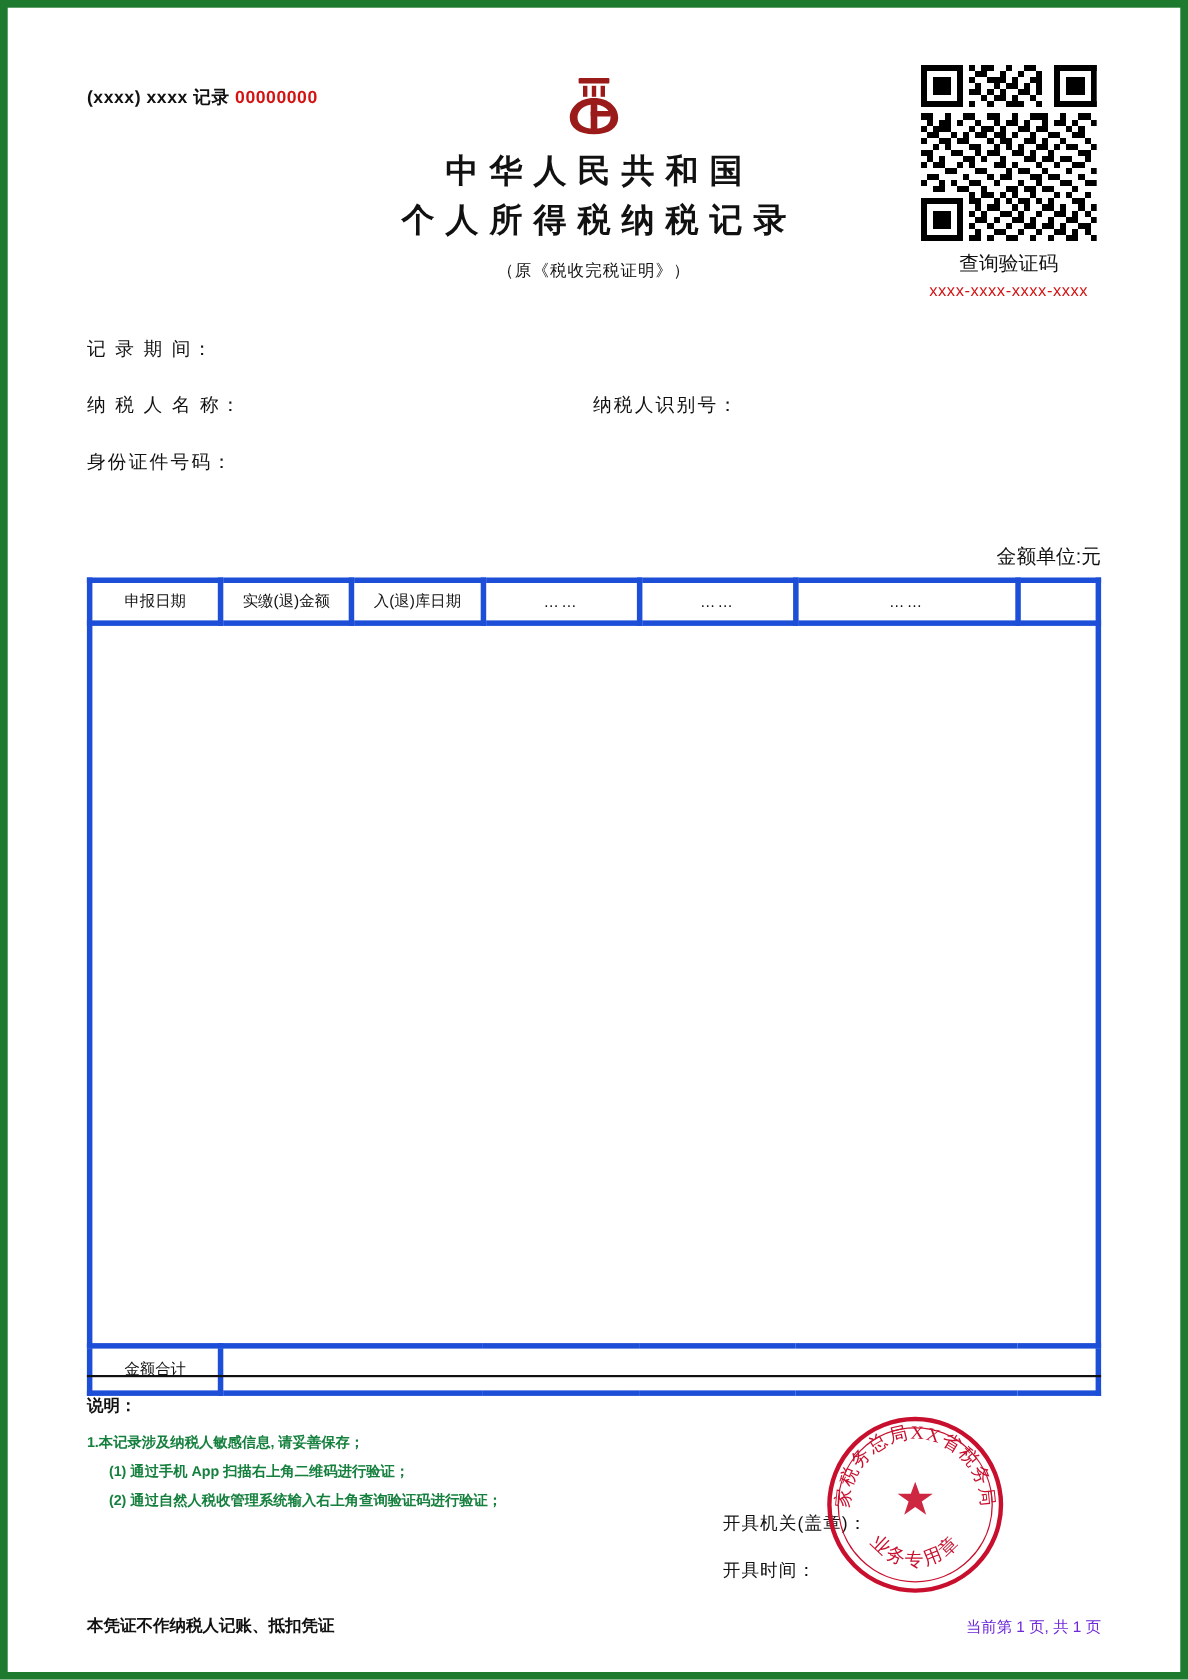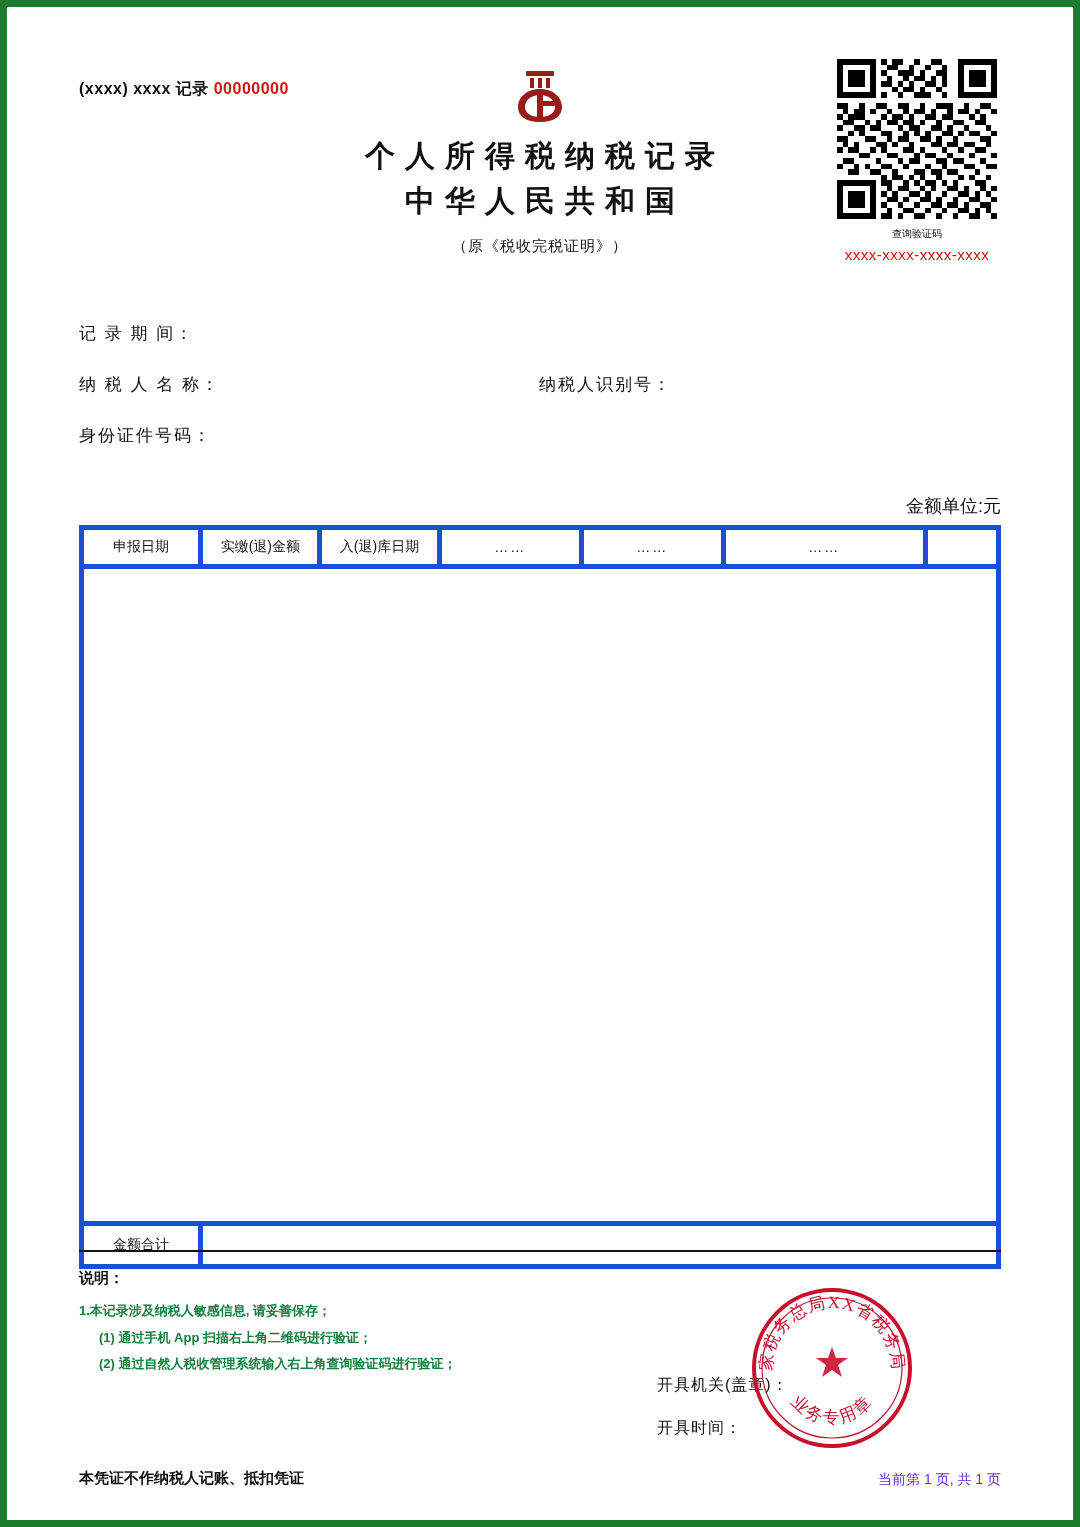--- a/index.html
+++ b/index.html
@@ -84,37 +84,37 @@
   }
   .qr-code {
     width: 160px;
     height: 160px;
     margin: 0 auto;
     display: block;
     image-rendering: pixelated;
   }
   .qr-label {
     margin-top: 8px;
-    font-size: 10px;
+    font-size: 18px;
     color: #111;
   }
   .qr-value {
     margin-top: 5px;
     font-size: 15px;
     color: #d41212;
     letter-spacing: 0.5px;
     white-space: nowrap;
   }
 
   
   .fields {
     position: absolute;
     left: 72px;
     right: 72px;
-    top: 315px;
+    top: 299px;
   }
   .field-row {
     display: flex;
     margin-bottom: 28px;
     font-size: 17px;
     color: #111;
   }
   .field-label {
     letter-spacing: 2px;
     white-space: nowrap;
@@ -244,22 +244,22 @@
           <rect x="28" y="13" width="4" height="10"></rect>
           <rect x="36" y="13" width="4" height="10"></rect>
           <path d="M30 24 C16 24 8 33 8 42 C8 51 16 57 30 57 C44 57 52 51 52 42 C52 33 44 24 30 24 Z M30 30 C39 30 45 35 45 42 C45 48 39 52 30 52 C21 52 15 48 15 42 C15 35 21 30 30 30 Z"></path>
           <rect x="27" y="28" width="6" height="26" rx="1"></rect>
           <rect x="27" y="36" width="18" height="5" rx="1"></rect>
         </g>
       </svg>
     </div>
 
     <div class="title-block">
+      <div class="title-line">中华人民共和国</div>
       <div class="title-line">个人所得税纳税记录</div>
-      <div class="title-line">中华人民共和国</div>
       <div class="title-sub">（原《税收完税证明》）</div>
     </div>
 
     <div class="qr-wrap">
       <svg class="qr-code" viewBox="0 0 29 29" shape-rendering="crispEdges">
         <rect width="29" height="29" fill="#ffffff"></rect>
         <g fill="#000000">
           <rect x="0" y="0" width="7" height="1"></rect>
             <rect x="0" y="6" width="7" height="1"></rect>
           <rect x="0" y="0" width="1" height="7"></rect>

